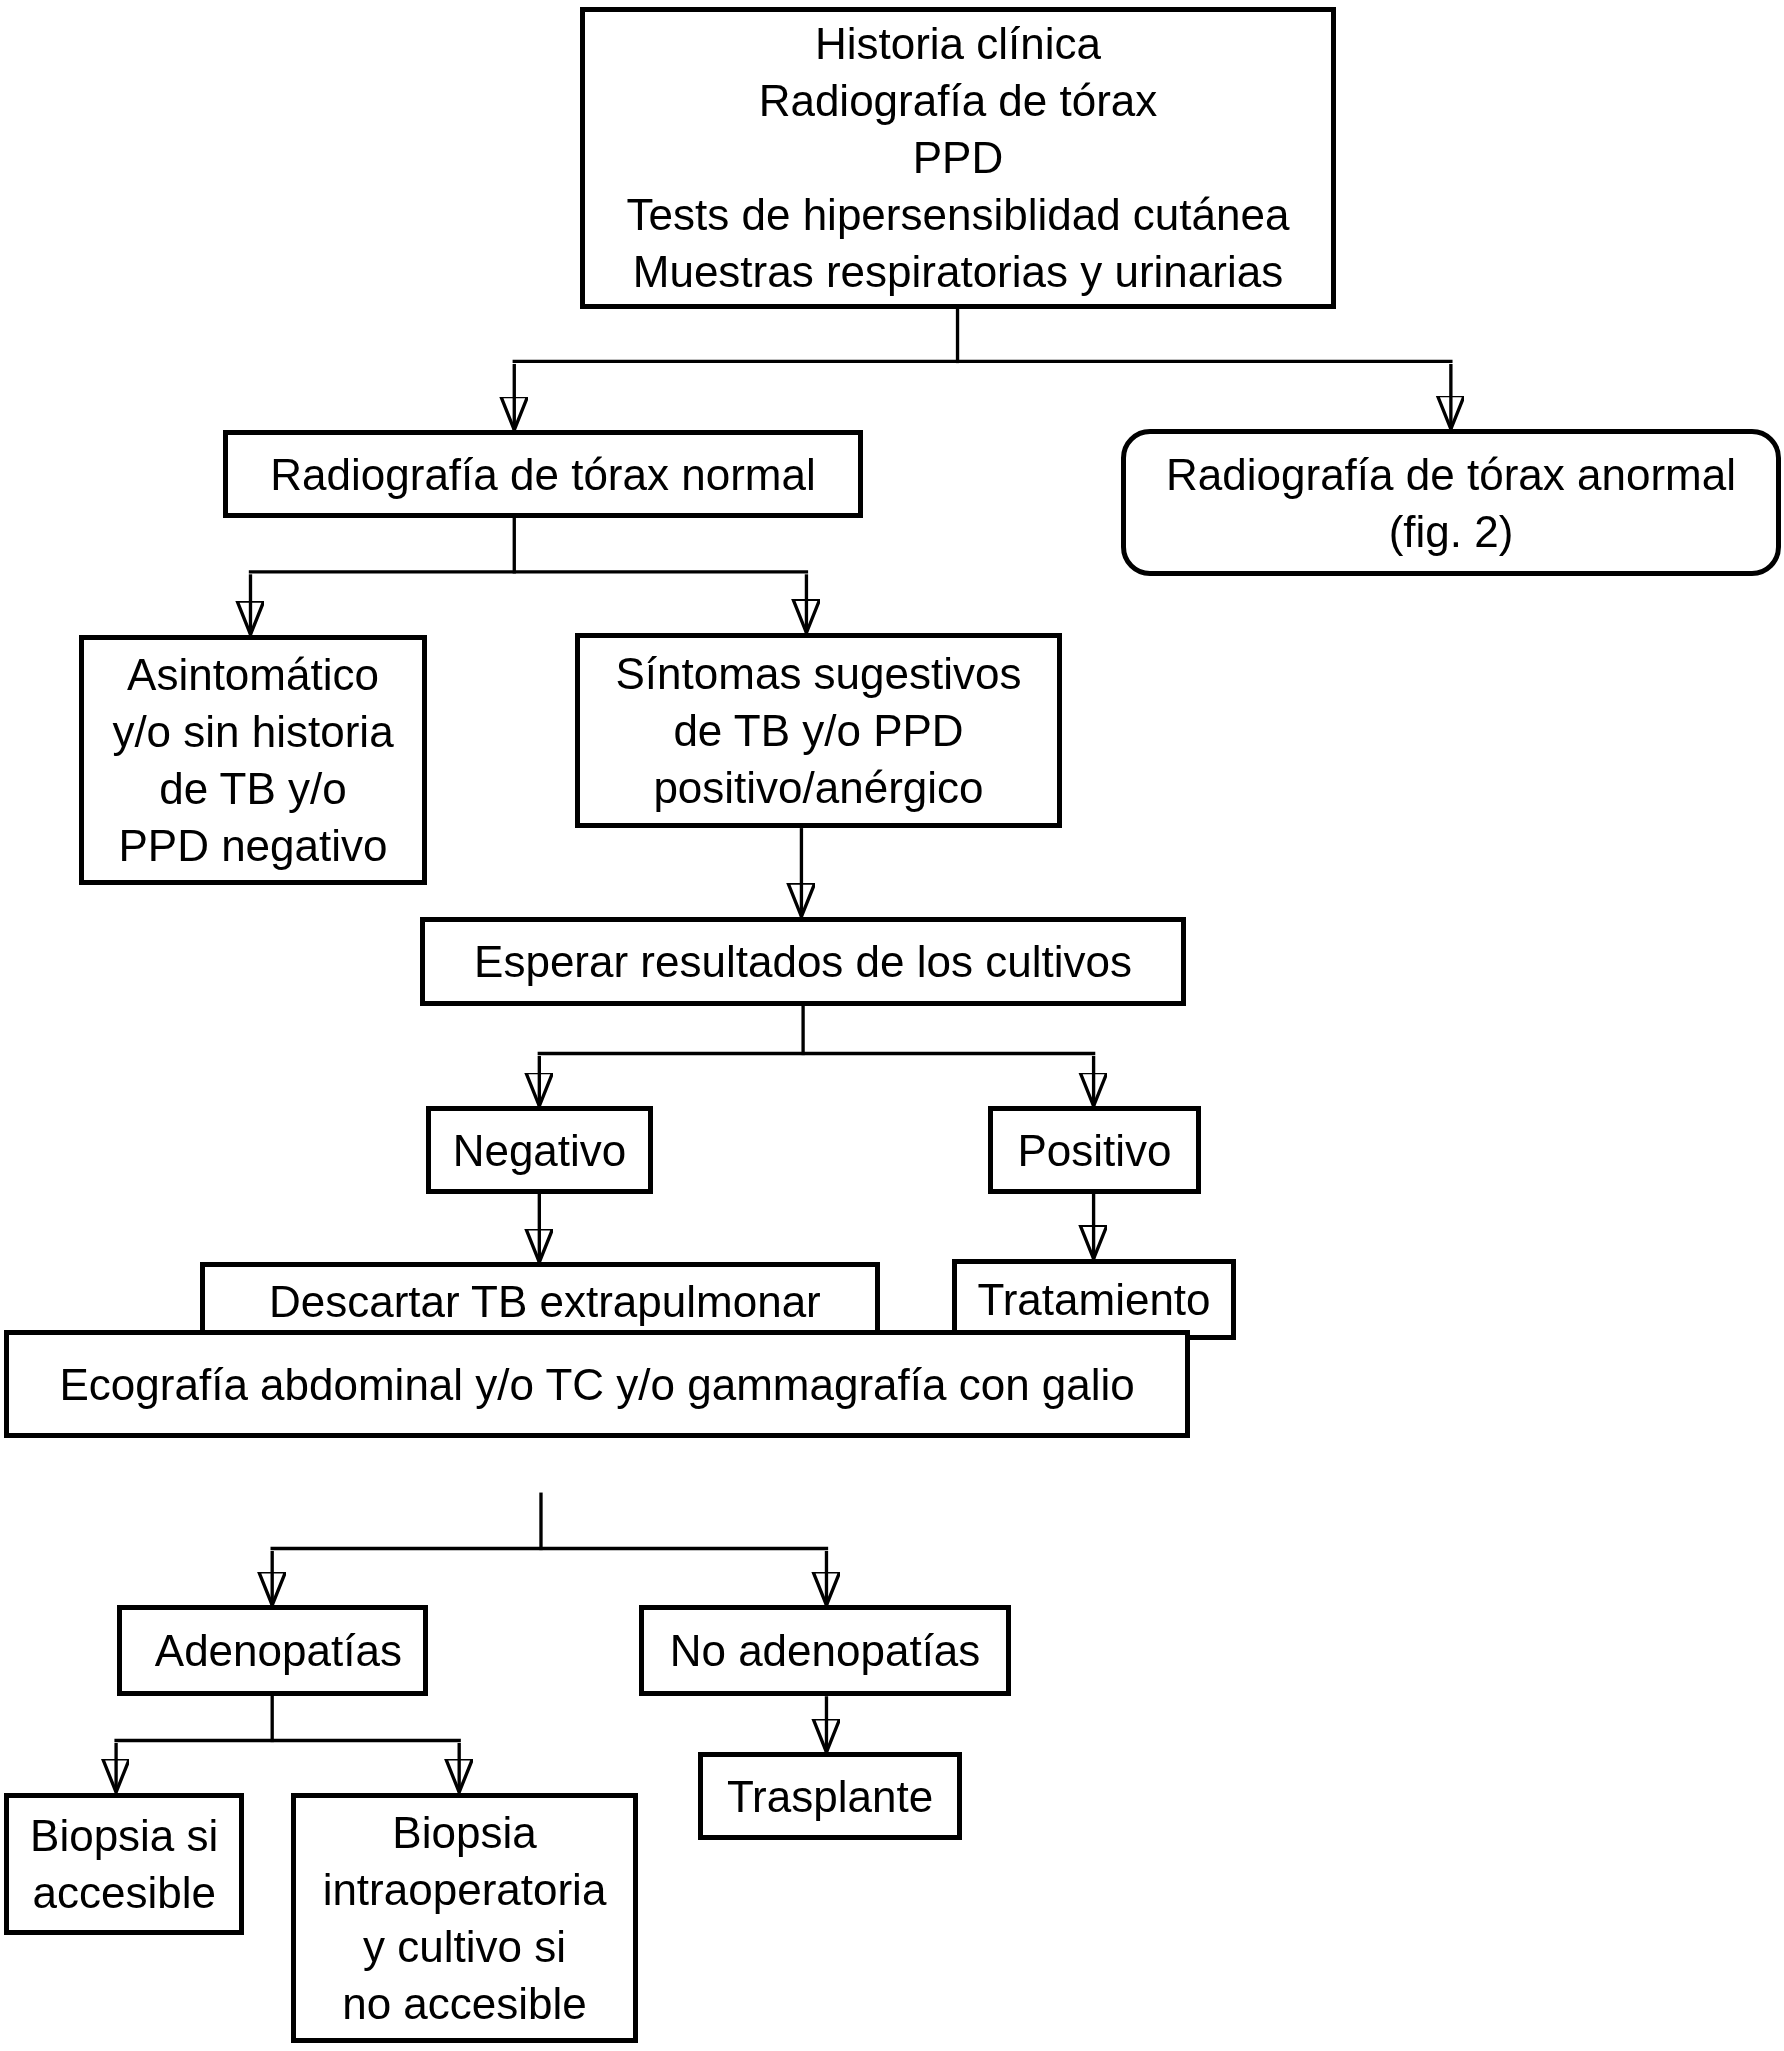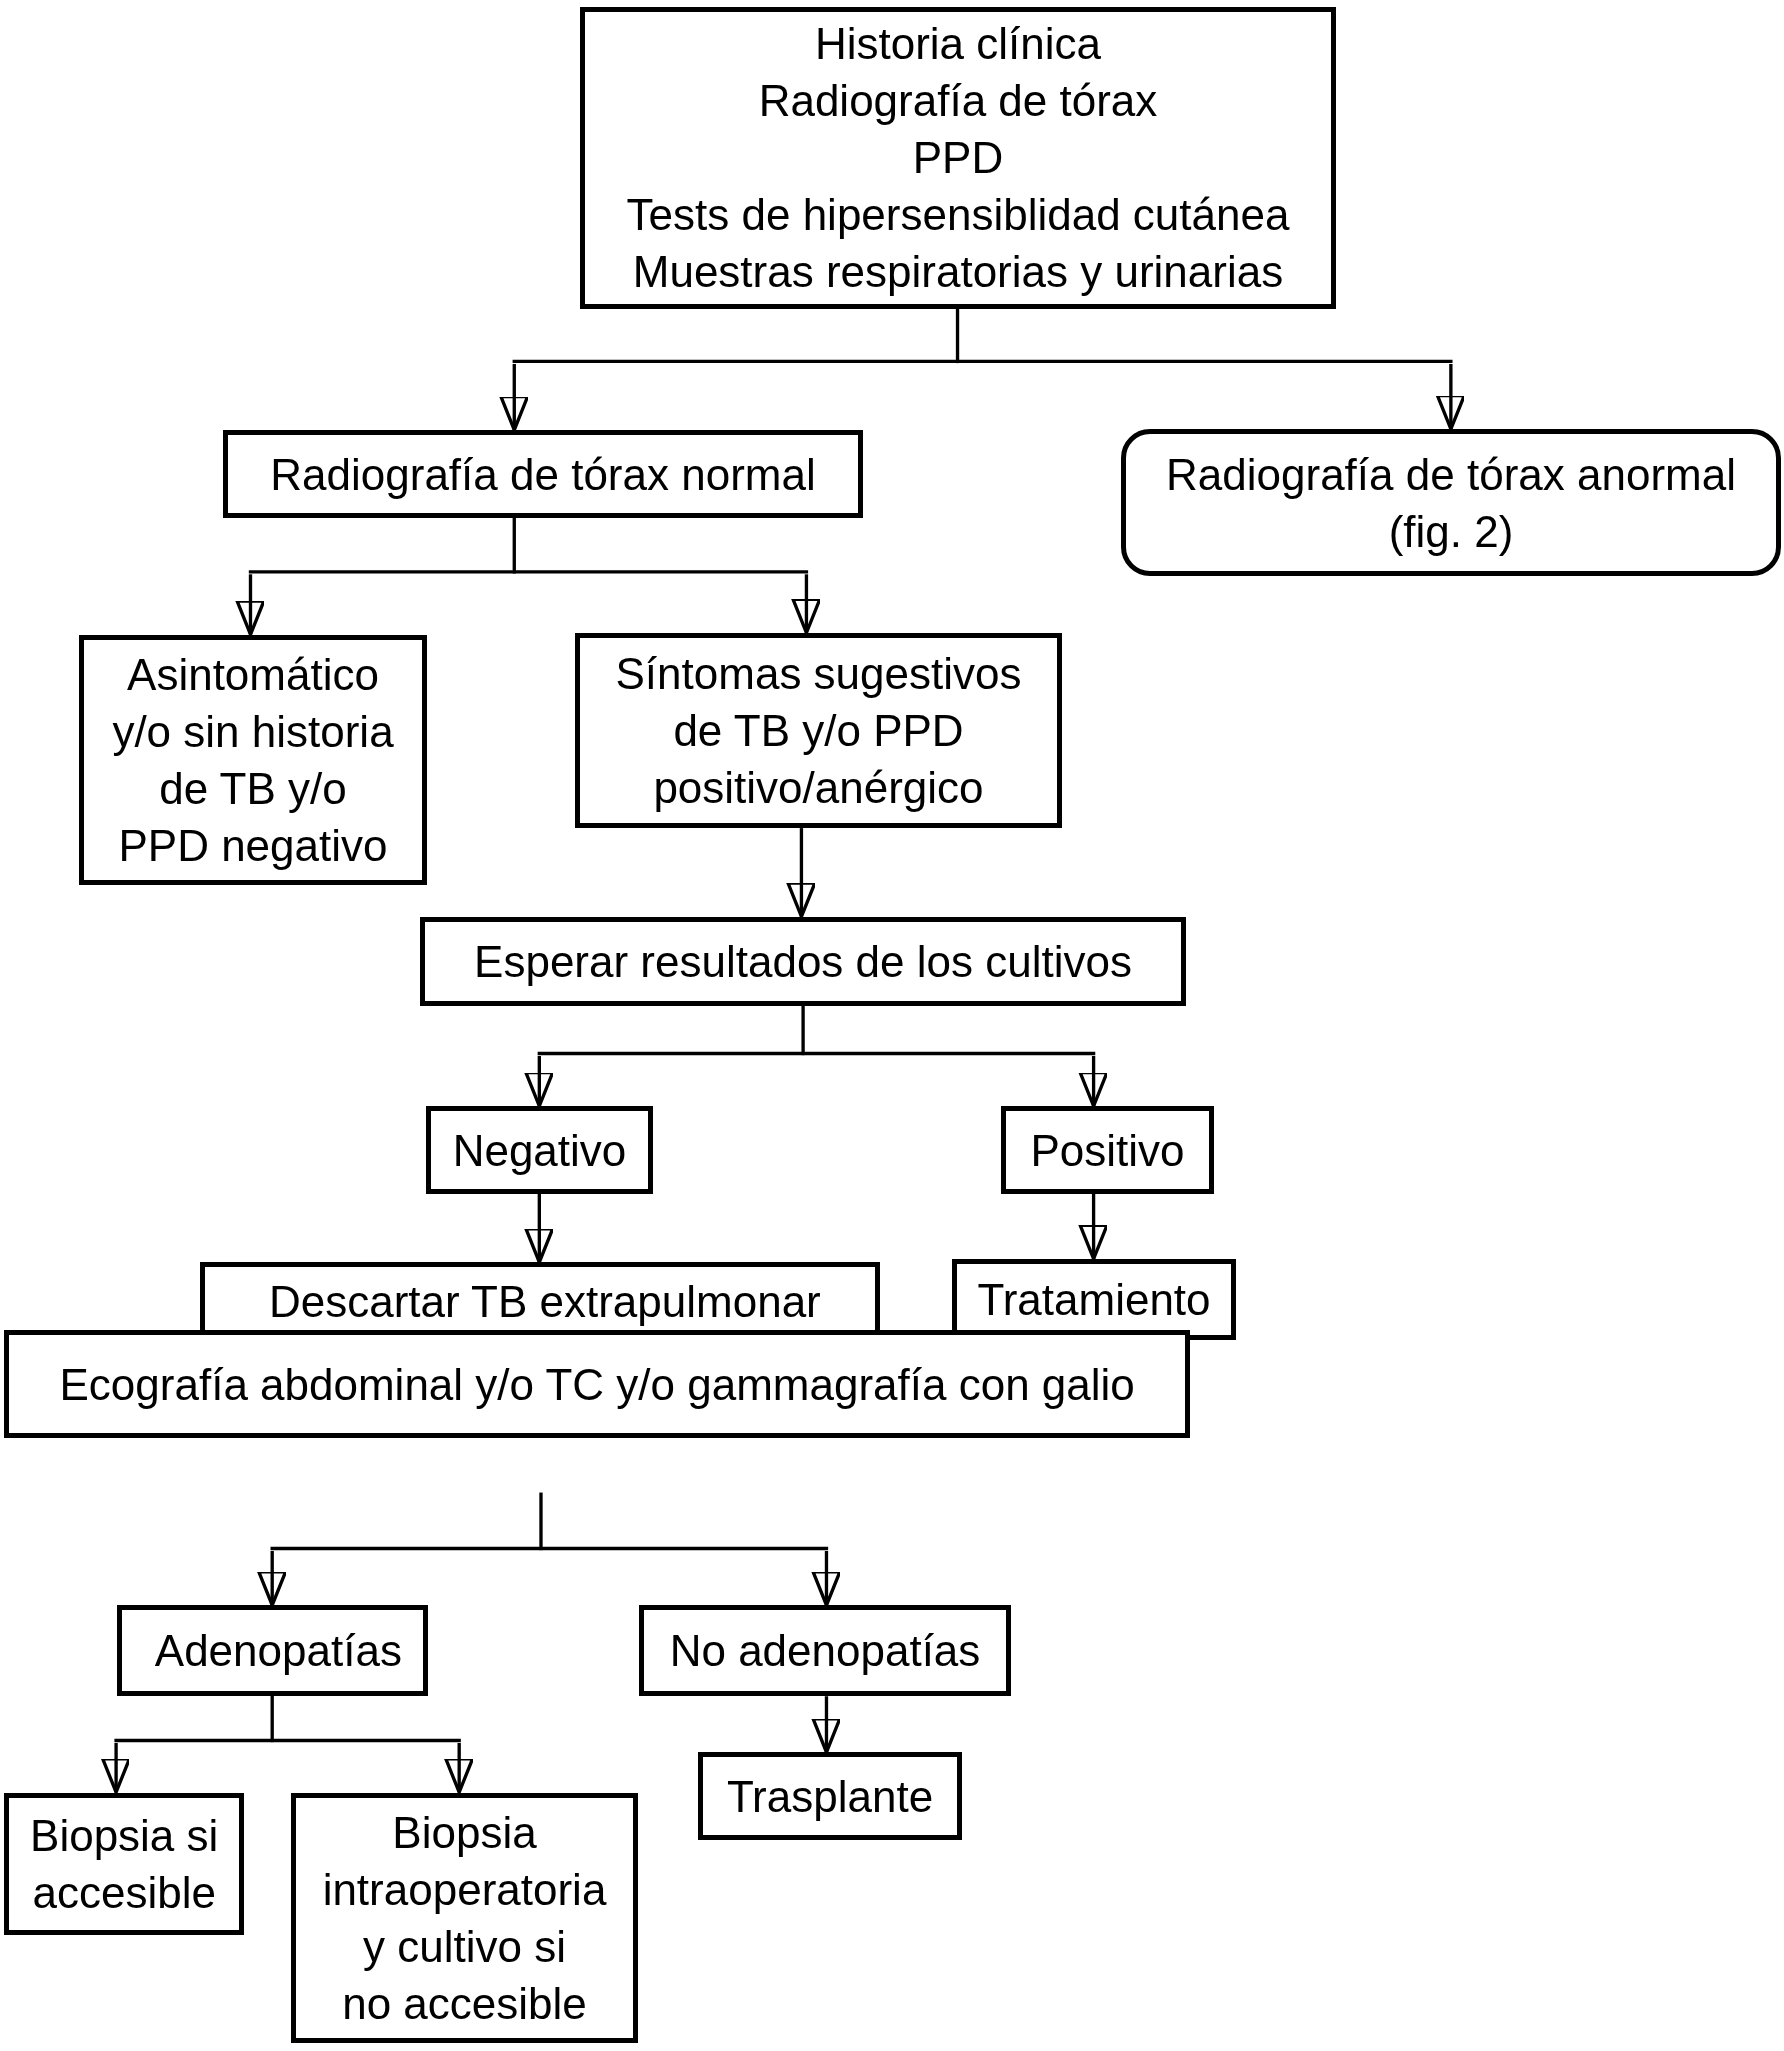--- a/index.html
+++ b/index.html
@@ -109,21 +109,21 @@
 PPD negativo</div>
 
   <div class="node" style="left:564px; top:633px; width:487px; height:195px;margin-left:11px;">Síntomas sugestivos
 de TB y/o PPD
 positivo/anérgico</div>
 
   <div class="node" style="left:420px; top:917px; width:766px; height:89px;">Esperar resultados de los cultivos</div>
 
   <div class="node" style="left:426px; top:1106px; width:227px; height:88px;">Negativo</div>
 
-  <div class="node" style="left:988px; top:1106px; width:213px; height:88px;margin-left:13px;">Positivo</div>
+  <div class="node" style="left:988px; top:1106px; width:213px; height:88px;">Positivo</div>
 
   <div class="node" style="left:200px; top:1262px; width:680px; height:79px;padding-left:18px;">Descartar TB extrapulmonar</div>
 
   <div class="node" style="left:952px; top:1259px; width:284px; height:81px;">Tratamiento</div>
 
   <div class="node" style="left:4.2px; top:1330px; width:1186px; height:108px;">Ecografía abdominal y/o TC y/o gammagrafía con galio</div>
 
   <div class="node" style="left:117px; top:1605px; width:311px; height:91px;padding-left:20px;">Adenopatías</div>
 
   <div class="node" style="left:639px; top:1605px; width:372px; height:91px;">No adenopatías</div>

